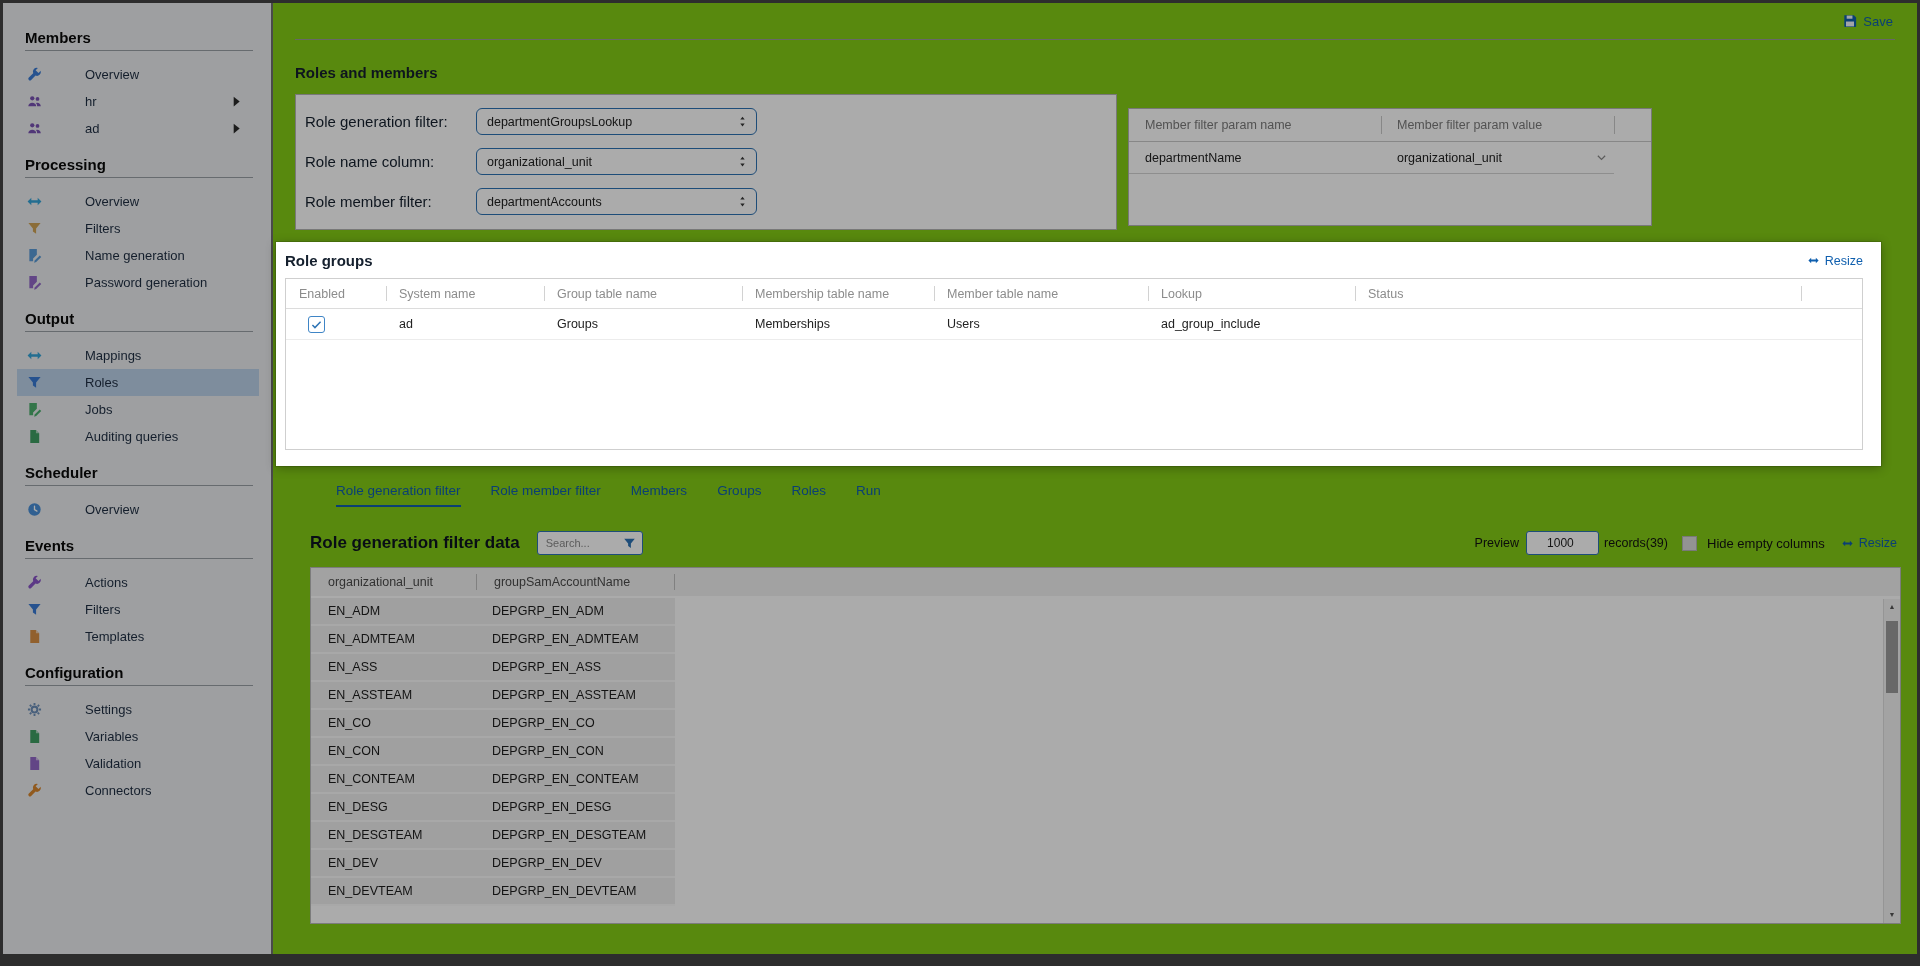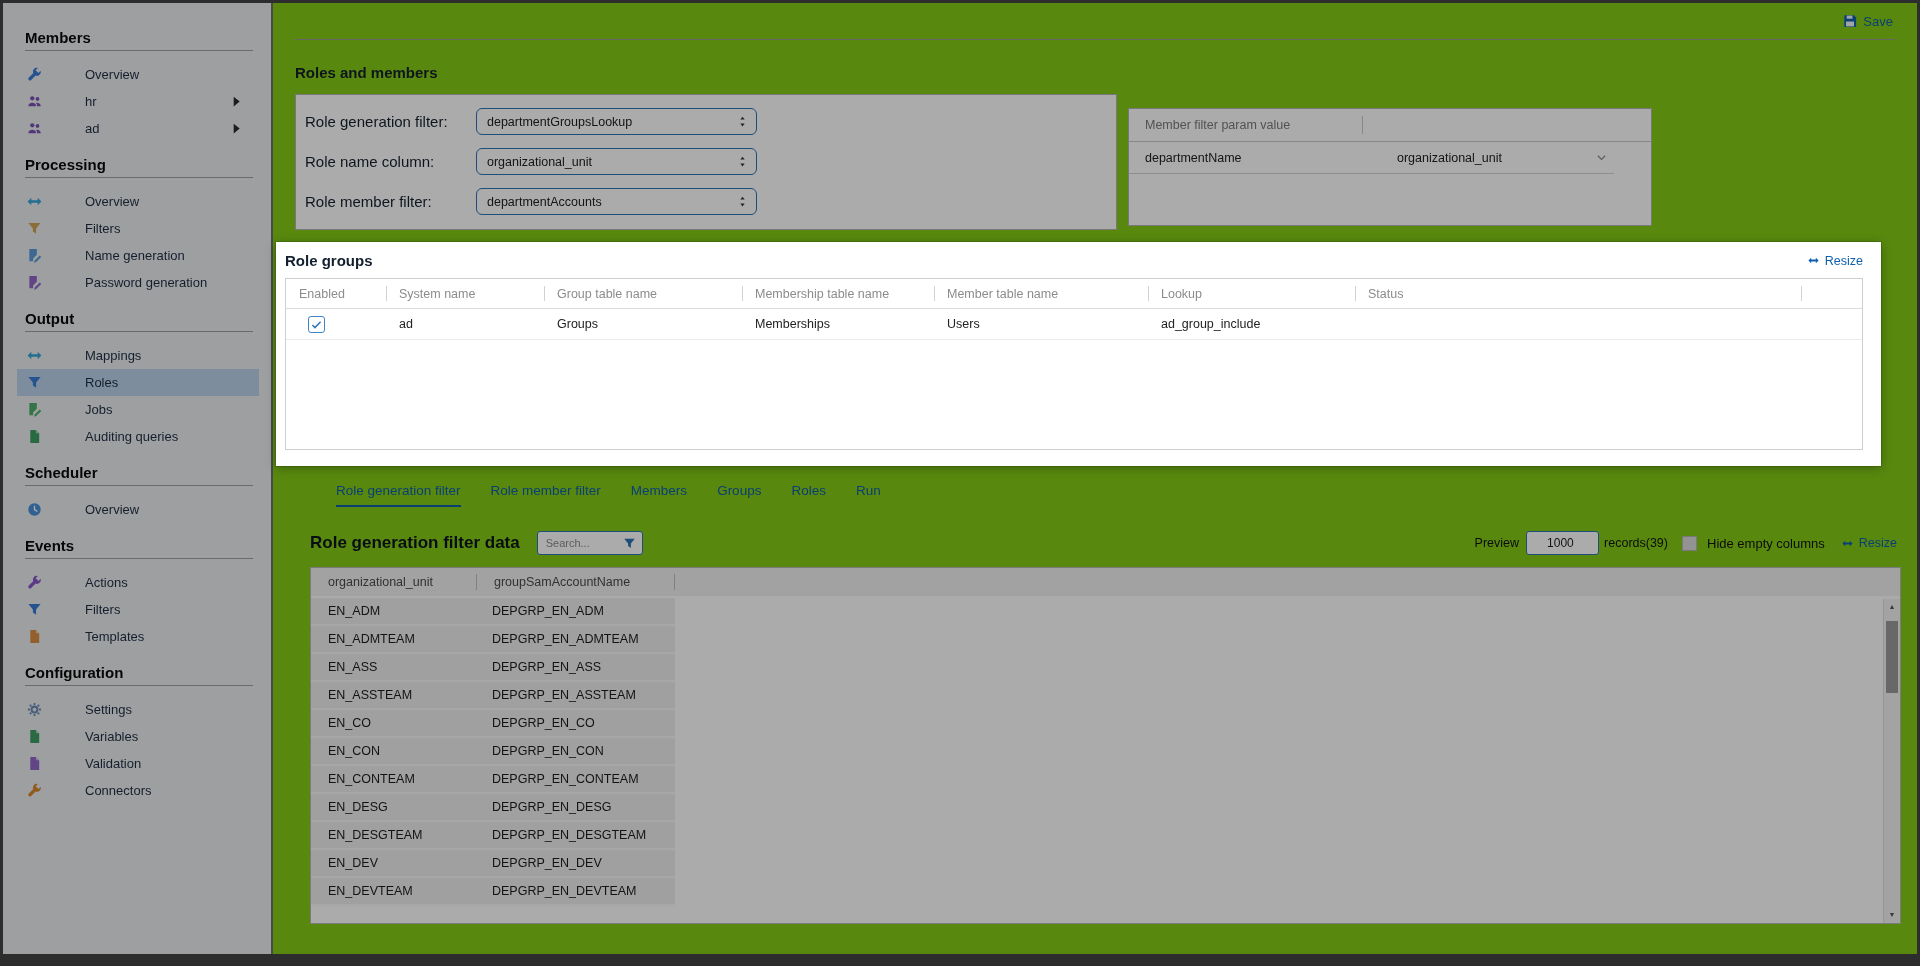--- a/index.html
+++ b/index.html
@@ -377,20 +377,21 @@
                 <svg viewBox="0 0 16 20">
                   <path fill="#3a3a3a" d="M8 2.5 11.4 7H4.6zM8 17.5 4.6 13h6.8z"></path>
                 </svg>
               </span>
             </div>
           </div>
         </div>
 
       <div class="param-wrap">
         <div class="pt-head">
+          <div class="pt-hcell pt-c1">Member filter param name</div>
           <div class="pt-hcell pt-c2">Member filter param value</div>
           <div class="pt-hcell pt-c3"></div>
         </div>
         <div class="pt-row">
           <div class="pt-cell pt-c1">departmentName</div>
           <div class="pt-cell pt-c2 pt-val">
             <span>organizational_unit</span>
             <span class="ic">
                 <svg viewBox="0 0 16 16">
                   <path d="M3.5 5.8 8 10.3l4.5-4.5" stroke="#8a8a8a" stroke-width="1.5" fill="none"></path>

